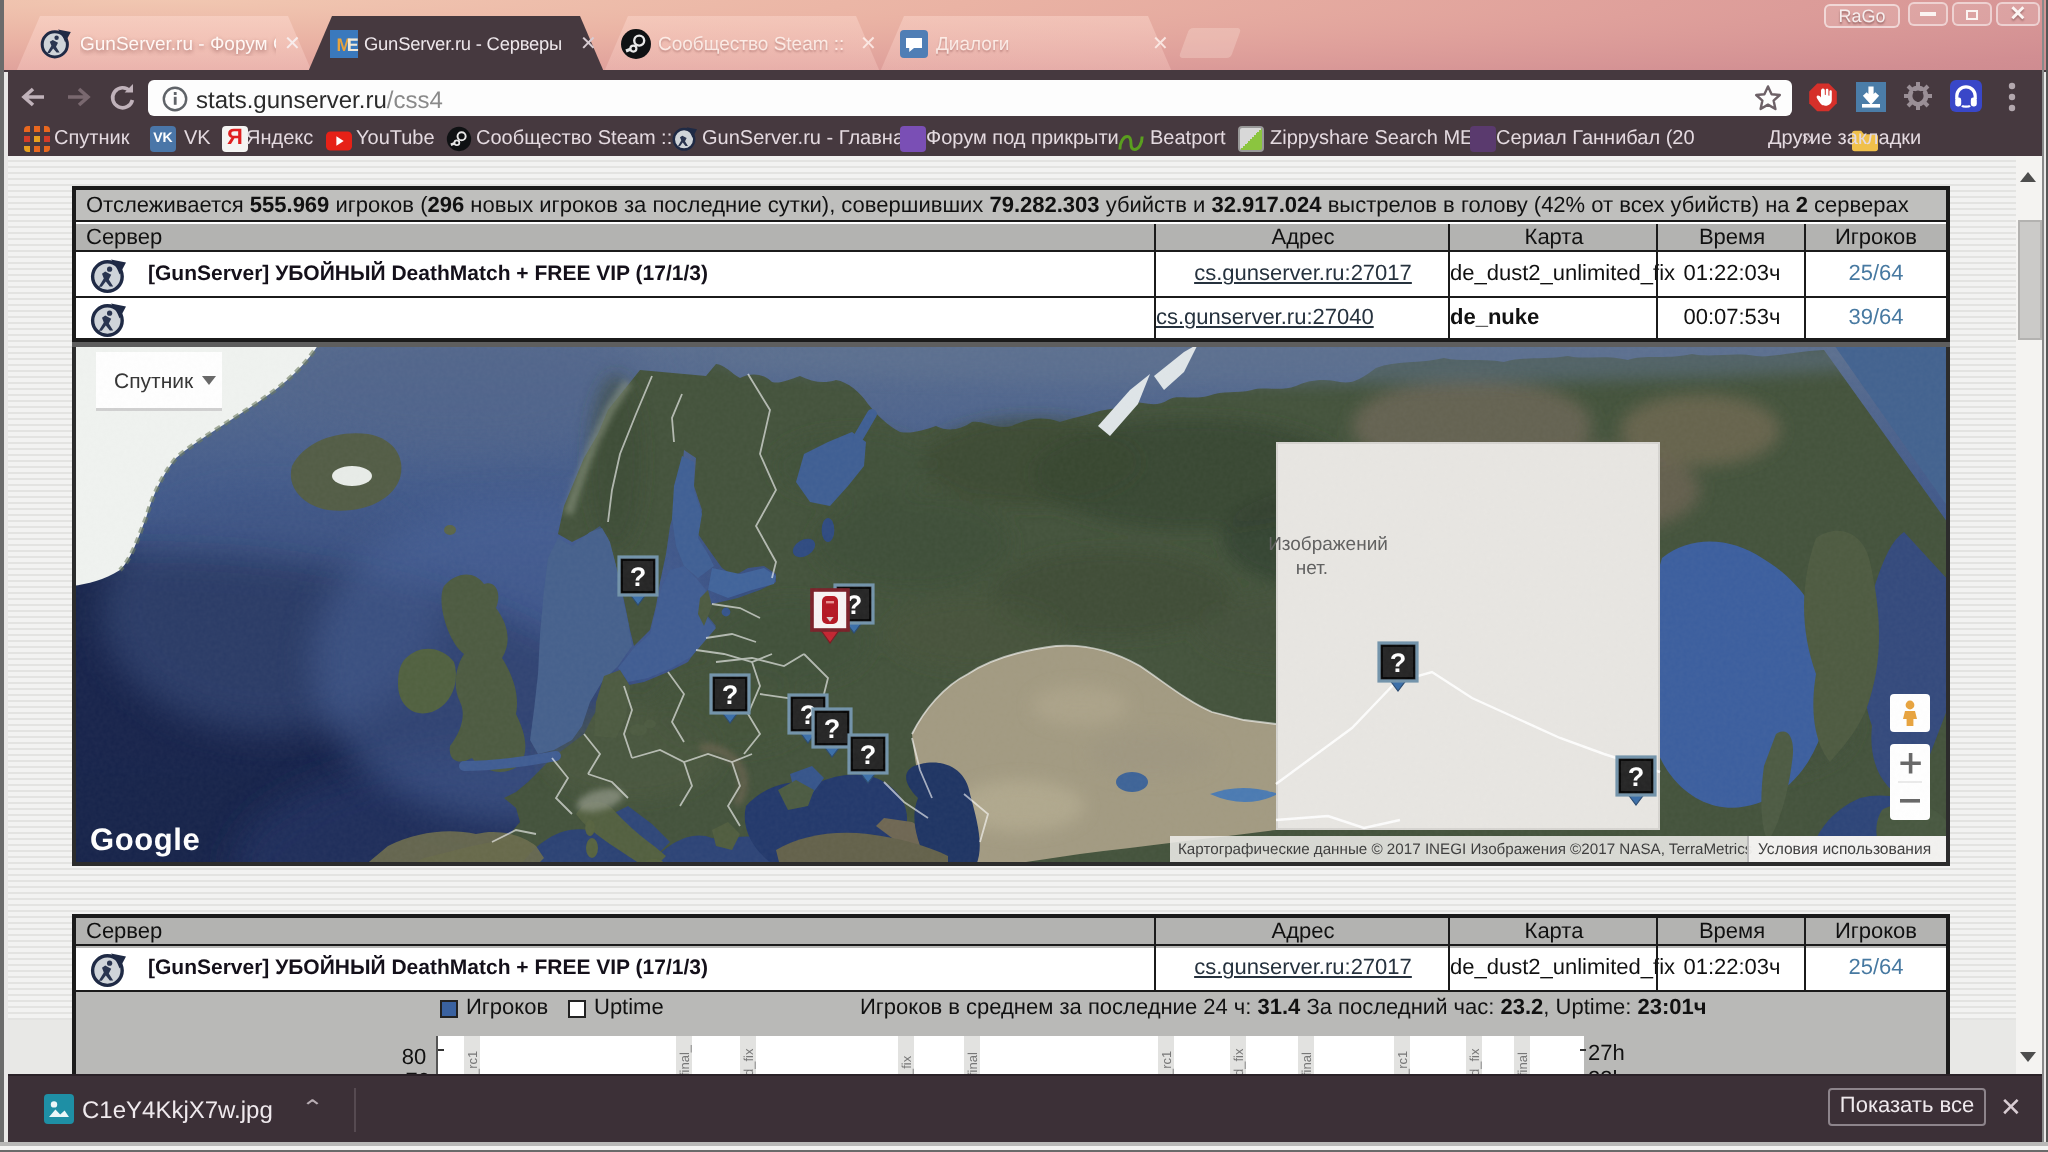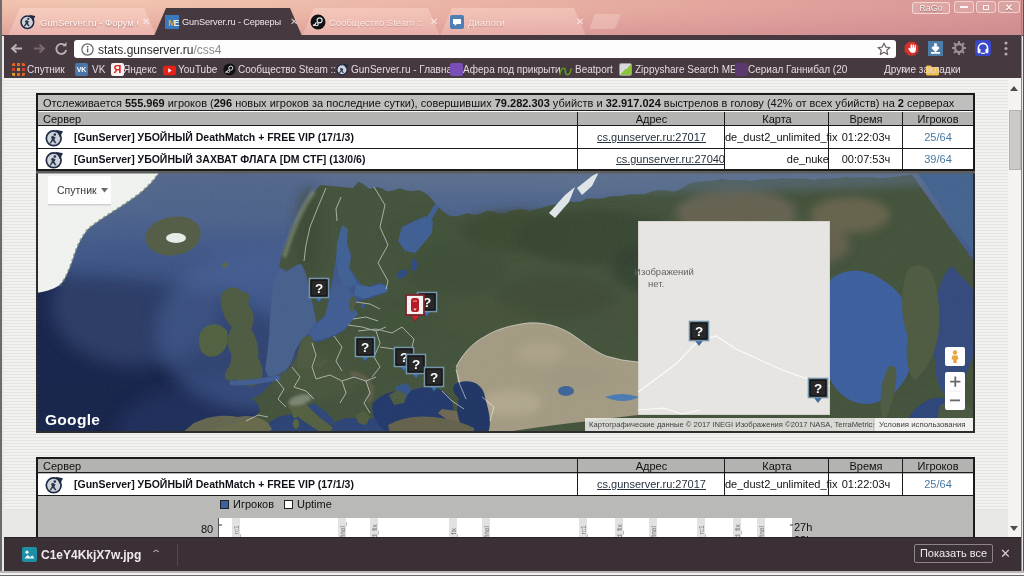--- a/index.html
+++ b/index.html
@@ -25,21 +25,21 @@
 .bki{position:absolute;top:1px;width:13px;height:13px;border-radius:2px;}
 
 #page{left:0;top:78px;width:1024px;height:432px;background:repeating-linear-gradient(180deg,#f2f2f1 0px,#f2f2f1 2px,#e3e3e1 2px,#e3e3e1 3px);}
 #content{position:absolute;left:0;top:0;width:1024px;height:459px;}
 .gr{background:#b3b3b1;}
 
 #sbar{position:absolute;left:1008px;top:0;width:13px;height:459px;background:#f4f3f1;}
 #sthumb{position:absolute;left:0.5px;top:32px;width:12px;height:60px;background:#cbcac8;border:1px solid #b3b2b0;}
 
 #dlbar{left:0;top:537px;width:1024px;height:34px;background:#3c3037;border-top:1px solid #2a2127;}
-#dlbar .fname{position:absolute;left:41px;top:10px;font-size:12px;color:#efe9ed;font-weight:bold;}
+#dlbar .fname{position:absolute;left:41px;top:10px;font-size:12px;color:#efe9ed;}
 #dlbtn{position:absolute;left:914px;top:6px;width:79px;height:19px;border:1px solid #8d848b;border-radius:2px;color:#efe9ed;font-size:11px;text-align:center;line-height:17px;}
 </style></head>
 <body>
 <div id="win">
 
   <div class="abs" id="titlebar">
 
     <div class="tab" style="left:8px;width:148px;">
       <div class="tabbg" style="background:linear-gradient(180deg,rgba(252,216,206,.55),rgba(246,200,193,.45));"></div>
       <div class="fav" style="left:12px;">
@@ -182,21 +182,21 @@
         <circle cx="6.7" cy="10.3" r="1.5" fill="#0f1113" stroke="#e8e8e8" stroke-width="1.1"></circle>
       </svg>
     <div class="bk" style="left:238px;">Сообщество Steam ::</div>
     <svg class="bki" style="left:336px;" width="13" height="13" viewBox="0 0 16 16">
         <circle cx="7.4" cy="8.2" r="6.3" fill="#cfd4d9" stroke="#1f2a45" stroke-width="1.5"></circle>
         <path d="M9,0.8 L15.4,2 L12.6,7.2 C11.6,4.6 10.4,2.5 9,0.8 Z" fill="#1f2a45"></path>
         <path d="M6.4,6 l2.6,1.4 -1,2 1.8,2.9 h-1.5 l-1.7,-2.1 -1.7,2.3 h-1.3 l2.1,-3.6 -0.8,-2 z" fill="#2a3550"></path>
       </svg>
     <div class="bk" style="left:351px;">GunServer.ru - Главна</div>
     <div class="bki" style="left:450px;background:#7a4fb5;"></div>
-    <div class="bk" style="left:463px;">Афера под прикрыти</div>
+    <div class="bk" style="left:463px;">Форум под прикрыти</div>
     <svg class="bki" style="left:559px;top:3px;" width="14" height="9" viewBox="0 0 14 9">
         <path d="M1 8C1 4 3 1 5 1s2 3 2 4 0 3 2 3 4-3 4-7" stroke="#5a9e1f" stroke-width="1.6" fill="none"></path>
       </svg>
     <div class="bk" style="left:575px;">Beatport</div>
     <div class="bki" style="left:619px;background:linear-gradient(135deg,#d8d8d8 50%,#8bc53f 50%);border:1px solid #999;"></div>
     <div class="bk" style="left:635px;">Zippyshare Search ME</div>
     <div class="bki" style="left:735px;background:#5a3a6e;"></div>
     <div class="bk" style="left:748px;">Сериал Ганнибал (20</div>
     <div class="bk" style="left:901px;color:#cdc2c8;">»</div>
     <svg class="bki" style="left:926px;top:2px;" width="14" height="11" viewBox="0 0 14 11">
@@ -230,23 +230,22 @@
           <div class="abs" style="left:791px;width:74px;top:4px;font-size:11px;text-align:center;color:#111;">01:22:03ч</div>
           <div class="abs" style="left:865px;width:70px;top:4px;font-size:11px;text-align:center;color:#4779a1;">25/64</div>
         </div>
         <div class="abs" style="left:0;top:55px;width:935px;height:19px;background:#fff;">
           <svg class="abs" style="left:7px;top:1px;" width="19" height="18" viewBox="0 0 19 18">
               <circle cx="8.7" cy="9.3" r="7.4" fill="#cfd4d9" stroke="#1f2a45" stroke-width="1.7"></circle>
               <path d="M10.5,0.8 L18,2.2 L14.8,8.2 C13.6,5.2 12.2,2.8 10.5,0.8 Z" fill="#1f2a45"></path>
               <circle cx="9.8" cy="5.6" r="1.3" fill="#2a3550"></circle>
               <path d="M7.6,6.8 l3,1.6 -1.2,2.4 2.2,3.4 h-1.7 l-2,-2.5 -2,2.7 h-1.5 l2.5,-4.2 -0.9,-2.3 z" fill="#2a3550"></path>
             </svg>
-          <div class="abs" style="left:36px;top:3px;font-size:10.5px;font-weight:bold;color:#14101a;white-space:nowrap;">[GunServer] УБОЙНЫЙ ЗАХВАТ ФЛАГА [DM CTF] (13/0/6)</div>
-          <div class="abs" style="left:540px;width:147px;top:3px;font-size:11px;text-align:right;"><span style="text-decoration:underline;color:#26323e;">cs.gunserver.ru:27040</span></div>
-          <div class="abs" style="left:687px;width:104px;top:3px;font-size:11px;text-align:right;color:#111;">de_nuke</div>
+          <div class="abs" style="left:540px;width:147px;top:3px;font-size:11px;text-align:left;"><span style="text-decoration:underline;color:#26323e;">cs.gunserver.ru:27040</span></div>
+          <div class="abs" style="left:687px;width:104px;top:3px;font-size:11px;text-align:left;color:#111;font-weight:bold;">de_nuke</div>
           <div class="abs" style="left:791px;width:74px;top:3px;font-size:11px;text-align:center;color:#111;">00:07:53ч</div>
           <div class="abs" style="left:865px;width:70px;top:3px;font-size:11px;text-align:center;color:#4779a1;">39/64</div>
         </div>
         <div class="abs" style="left:539px;top:17px;width:1px;height:57px;background:#1b1b1b;"></div>
         <div class="abs" style="left:686px;top:17px;width:1px;height:57px;background:#1b1b1b;"></div>
         <div class="abs" style="left:790px;top:17px;width:1px;height:57px;background:#1b1b1b;"></div>
         <div class="abs" style="left:864px;top:17px;width:1px;height:57px;background:#1b1b1b;"></div>
       </div>
 
       <div class="abs" id="mapbox" style="left:36px;top:93px;width:939px;height:262px;"><svg width="939" height="262" viewBox="0 0 939 262">
@@ -538,20 +537,21 @@
         <div class="abs" style="left:539px;top:0px;width:1px;height:37px;background:#1b1b1b;"></div>
         <div class="abs" style="left:686px;top:0px;width:1px;height:37px;background:#1b1b1b;"></div>
         <div class="abs" style="left:790px;top:0px;width:1px;height:37px;background:#1b1b1b;"></div>
         <div class="abs" style="left:864px;top:0px;width:1px;height:37px;background:#1b1b1b;"></div>
 
         <div class="abs" style="left:0;top:38px;width:935px;height:42px;background:#b9b9b7;">
           <div class="abs" style="left:182px;top:3px;width:9px;height:9px;background:#3a62a0;border:1px solid #222;"></div>
           <div class="abs" style="left:195px;top:1px;font-size:11px;color:#111;">Игроков</div>
           <div class="abs" style="left:246px;top:3px;width:9px;height:9px;background:#fff;border:1px solid #222;"></div>
           <div class="abs" style="left:259px;top:1px;font-size:11px;color:#111;">Uptime</div>
+          <div class="abs" style="left:392px;top:1px;font-size:11px;color:#111;white-space:nowrap;">Игроков в среднем за последние 24 ч: <b>31.4</b> За последний час: <b>23.2</b>, Uptime: <b>23:01ч</b></div>
           <div class="abs" style="left:161px;top:26px;width:16px;font-size:11px;color:#111;text-align:center;">80</div>
           <div class="abs" style="left:161px;top:38px;width:16px;font-size:11px;color:#111;text-align:right;">70</div>
           <div class="abs" id="plot" style="left:180px;top:21px;width:574px;height:21px;background:#fff;border-left:1px solid #555;">
               <svg width="574" height="21" viewBox="0 0 574 21" style="position:absolute;left:0;top:0;">
                 <rect x="13" y="0" width="8" height="21" fill="#e2e2e0"></rect>
                 <text x="19.5" y="20" font-size="6.5" fill="#777" font-family="Liberation Sans" transform="rotate(-90 19.5 20)">_rc1</text>
                 <rect x="119" y="0" width="8" height="21" fill="#e2e2e0"></rect>
                 <text x="125.5" y="20" font-size="6.5" fill="#777" font-family="Liberation Sans" transform="rotate(-90 125.5 20)">final_</text>
                 <rect x="151" y="0" width="8" height="21" fill="#e2e2e0"></rect>
                 <text x="157.5" y="20" font-size="6.5" fill="#777" font-family="Liberation Sans" transform="rotate(-90 157.5 20)">d_fix</text>

